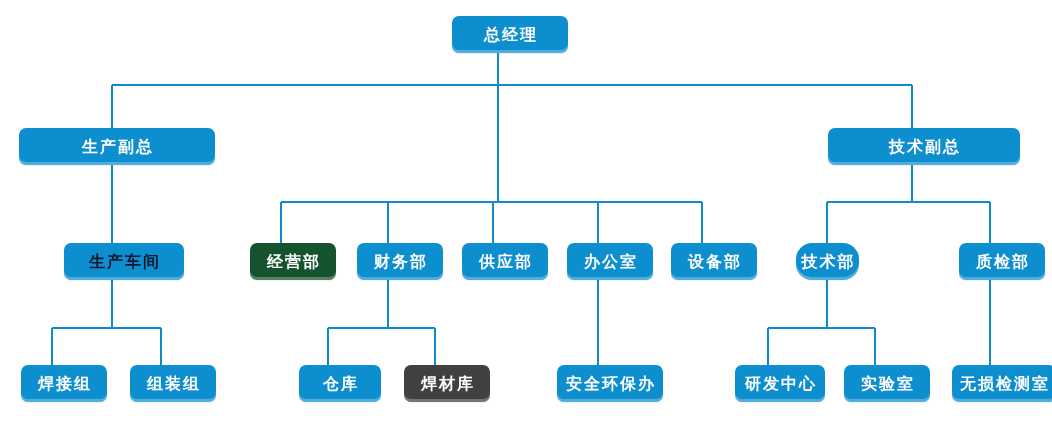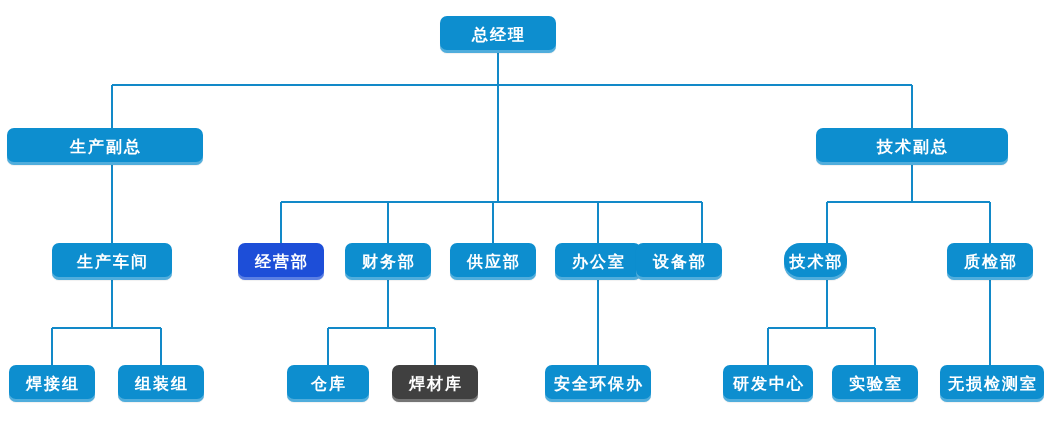--- a/index.html
+++ b/index.html
@@ -38,20 +38,21 @@
     font-size: 16px;
     font-weight: bold;
     letter-spacing: 2px;
     text-align: center;
     line-height: 1;
     white-space: nowrap;
     box-shadow: inset 0 -3px 0 0 rgba(255,255,255,0.28),
                 0 1px 1px rgba(0,0,0,0.06);
     z-index: 2;
     user-select: none;
+    margin-left: 12px;
   }
   .node .node-label {
     display: block;
     padding-left: 2px;
   }
 </style>
 </head>
 <body>
 
 <div id="chart-root" style="width: 1052px; height: 429px; background: rgb(255, 255, 255);">
@@ -90,36 +91,36 @@
   <div id="nodes-layer">
       <div class="node" style="left: 440px; top: 16px; width: 116px; height: 37px; background: rgb(13, 142, 207); color: rgb(255, 255, 255); border-radius: 7px;">
         <span class="node-label">总经理</span>
       </div>
       <div class="node" style="left: 7px; top: 128px; width: 196px; height: 37px; background: rgb(13, 142, 207); color: rgb(255, 255, 255); border-radius: 7px;">
         <span class="node-label">生产副总</span>
       </div>
       <div class="node" style="left: 816px; top: 128px; width: 192px; height: 37px; background: rgb(13, 142, 207); color: rgb(255, 255, 255); border-radius: 7px;">
         <span class="node-label">技术副总</span>
       </div>
-      <div class="node" style="left: 52px; top: 243px; width: 120px; height: 37px; background: rgb(13, 142, 207); color: #ffffff; border-radius: 7px;">
+      <div class="node" style="left: 52px; top: 243px; width: 120px; height: 37px; background: rgb(13, 142, 207); color: #0f172a; border-radius: 7px;">
         <span class="node-label">生产车间</span>
       </div>
-      <div class="node" style="left: 238px; top: 243px; width: 86px; height: 37px; background: #1d4ed8; color: rgb(255, 255, 255); border-radius: 7px;">
+      <div class="node" style="left: 238px; top: 243px; width: 86px; height: 37px; background: #14532d; color: rgb(255, 255, 255); border-radius: 7px;">
         <span class="node-label">经营部</span>
       </div>
       <div class="node" style="left: 345px; top: 243px; width: 86px; height: 37px; background: rgb(13, 142, 207); color: rgb(255, 255, 255); border-radius: 7px;">
         <span class="node-label">财务部</span>
       </div>
       <div class="node" style="left: 450px; top: 243px; width: 86px; height: 37px; background: rgb(13, 142, 207); color: rgb(255, 255, 255); border-radius: 7px;">
         <span class="node-label">供应部</span>
       </div>
       <div class="node" style="left: 555px; top: 243px; width: 86px; height: 37px; background: rgb(13, 142, 207); color: rgb(255, 255, 255); border-radius: 7px;">
         <span class="node-label">办公室</span>
       </div>
-      <div class="node" style="left: 636px; top: 243px; width: 86px; height: 37px; background: rgb(13, 142, 207); color: rgb(255, 255, 255); border-radius: 7px;">
+      <div class="node" style="left: 659px; top: 243px; width: 86px; height: 37px; background: rgb(13, 142, 207); color: rgb(255, 255, 255); border-radius: 7px;">
         <span class="node-label">设备部</span>
       </div>
       <div class="node" style="left: 784px; top: 243px; width: 63px; height: 37px; background: rgb(13, 142, 207); color: rgb(255, 255, 255); border-radius: 16px;">
         <span class="node-label">技术部</span>
       </div>
       <div class="node" style="left: 947px; top: 243px; width: 86px; height: 37px; background: rgb(13, 142, 207); color: rgb(255, 255, 255); border-radius: 7px;">
         <span class="node-label">质检部</span>
       </div>
       <div class="node" style="left: 9px; top: 365px; width: 86px; height: 37px; background: rgb(13, 142, 207); color: rgb(255, 255, 255); border-radius: 7px;">
         <span class="node-label">焊接组</span>

